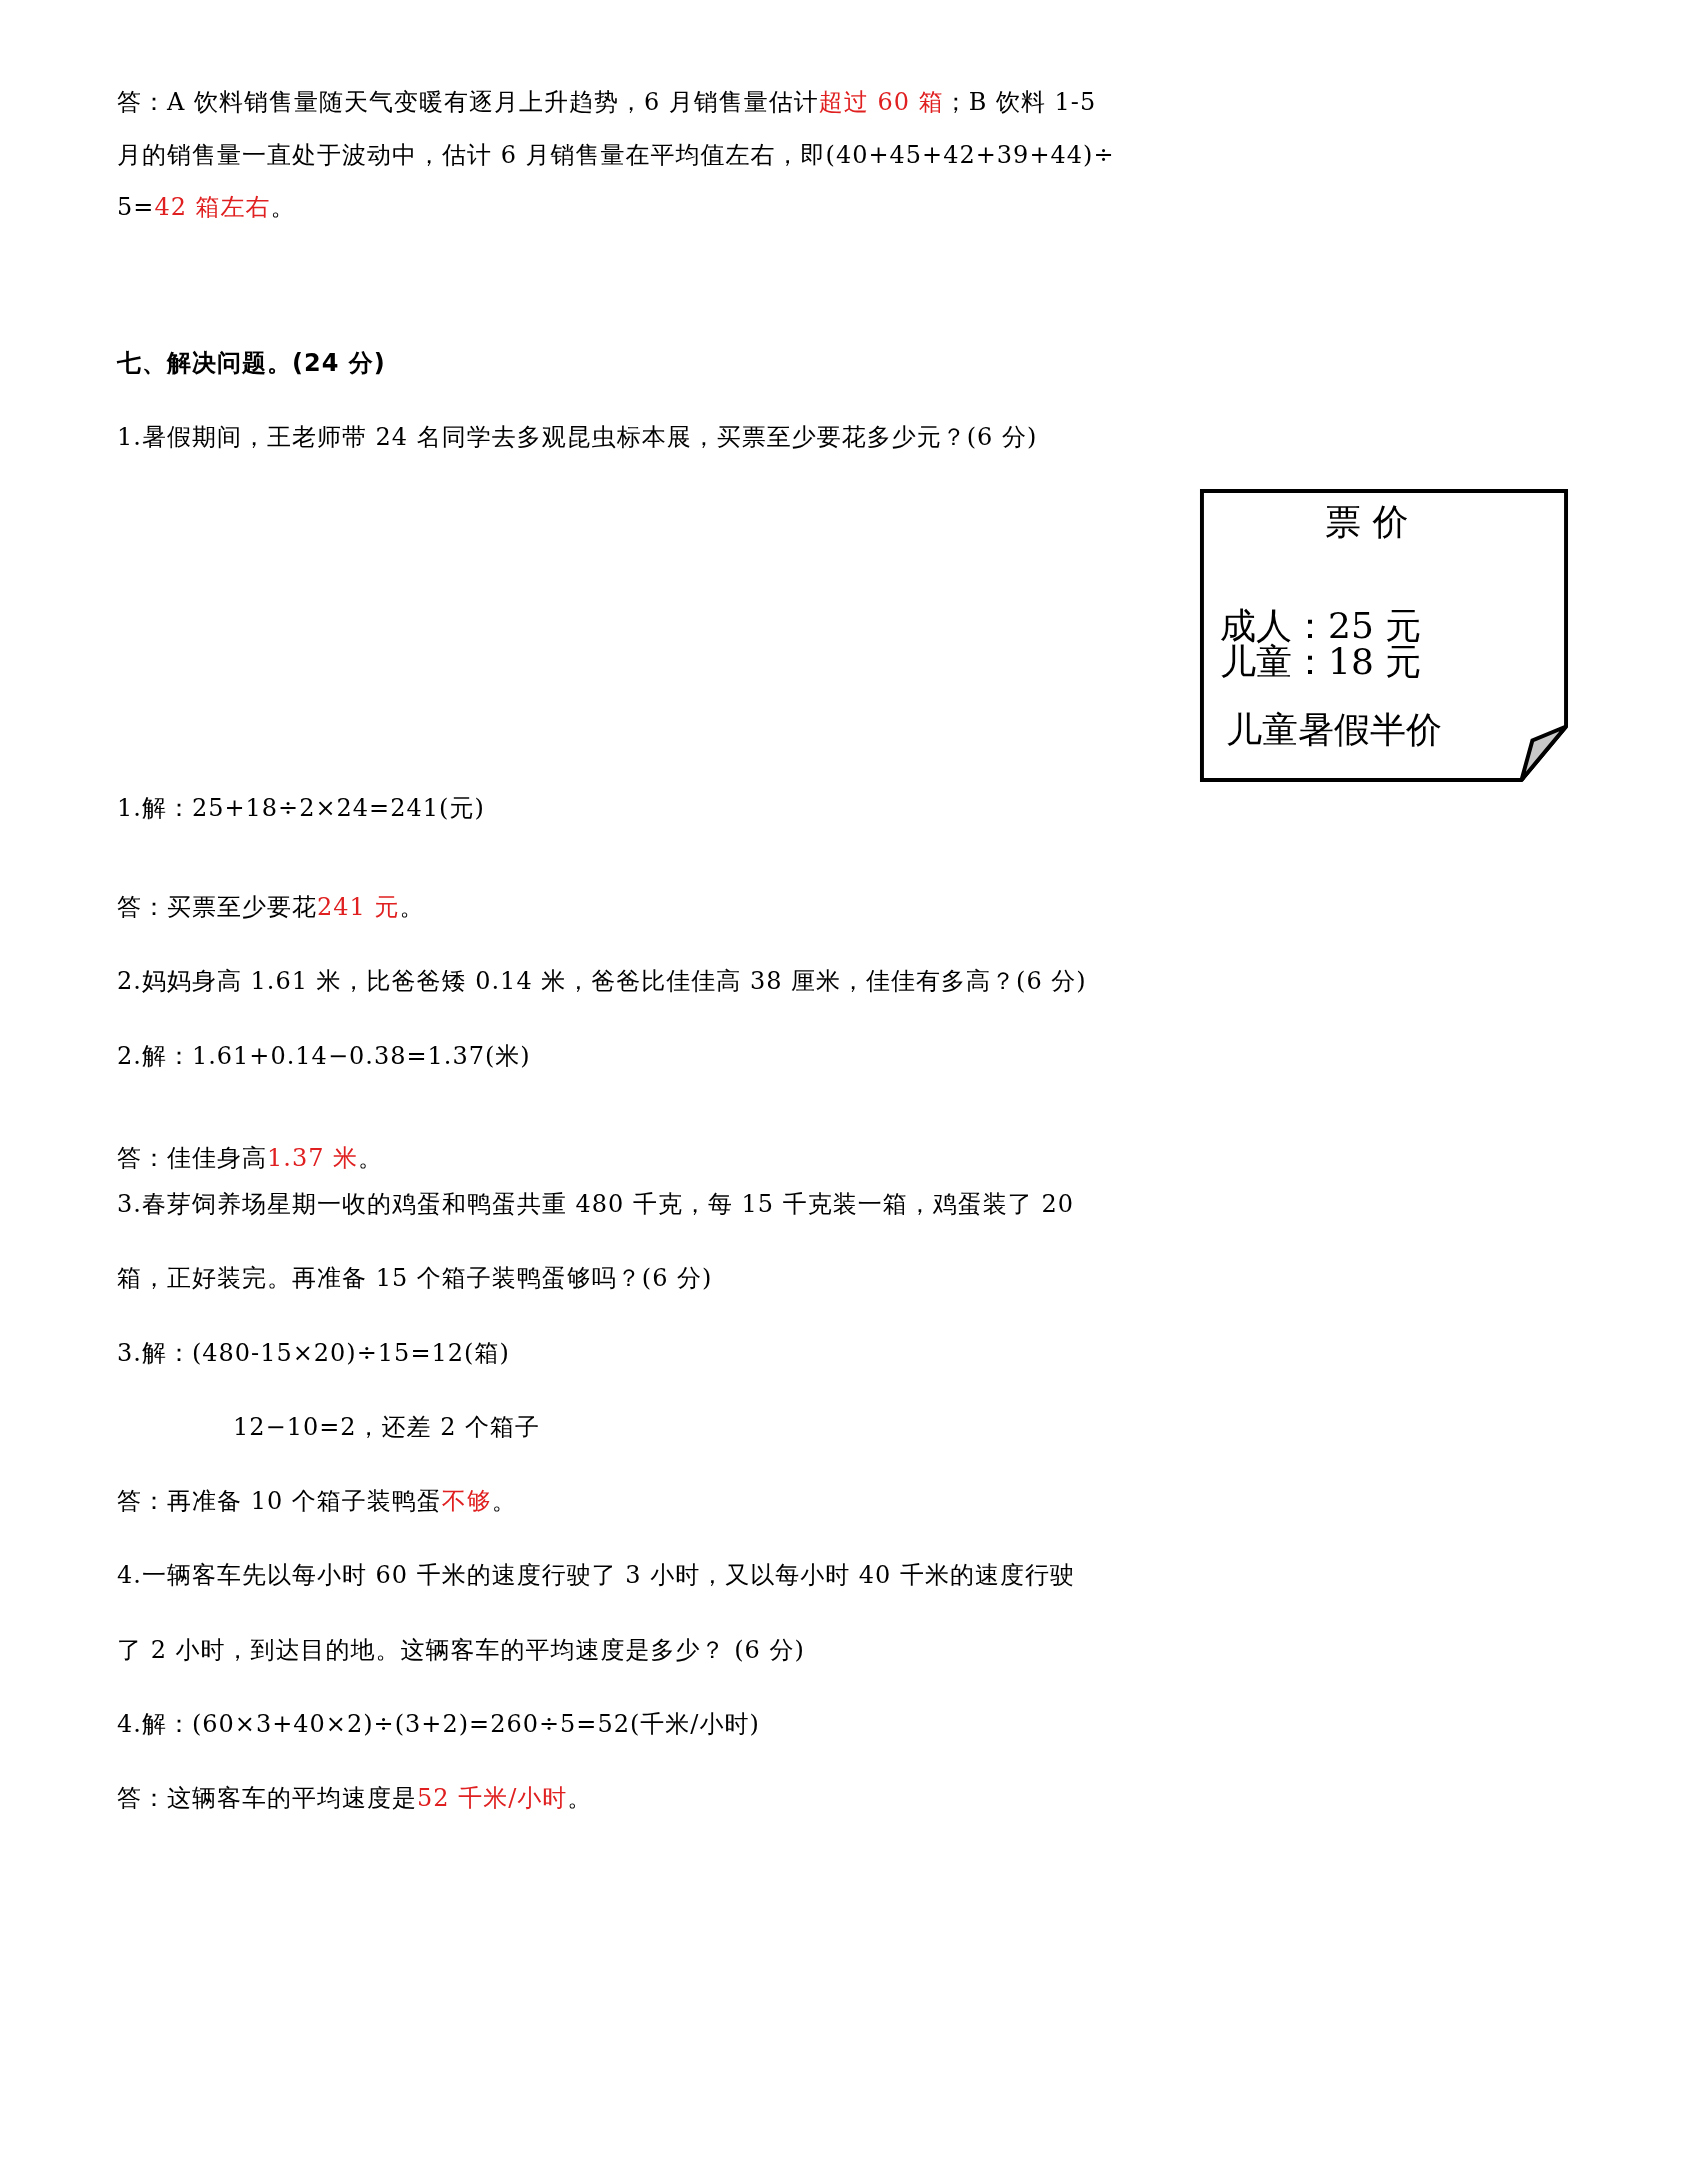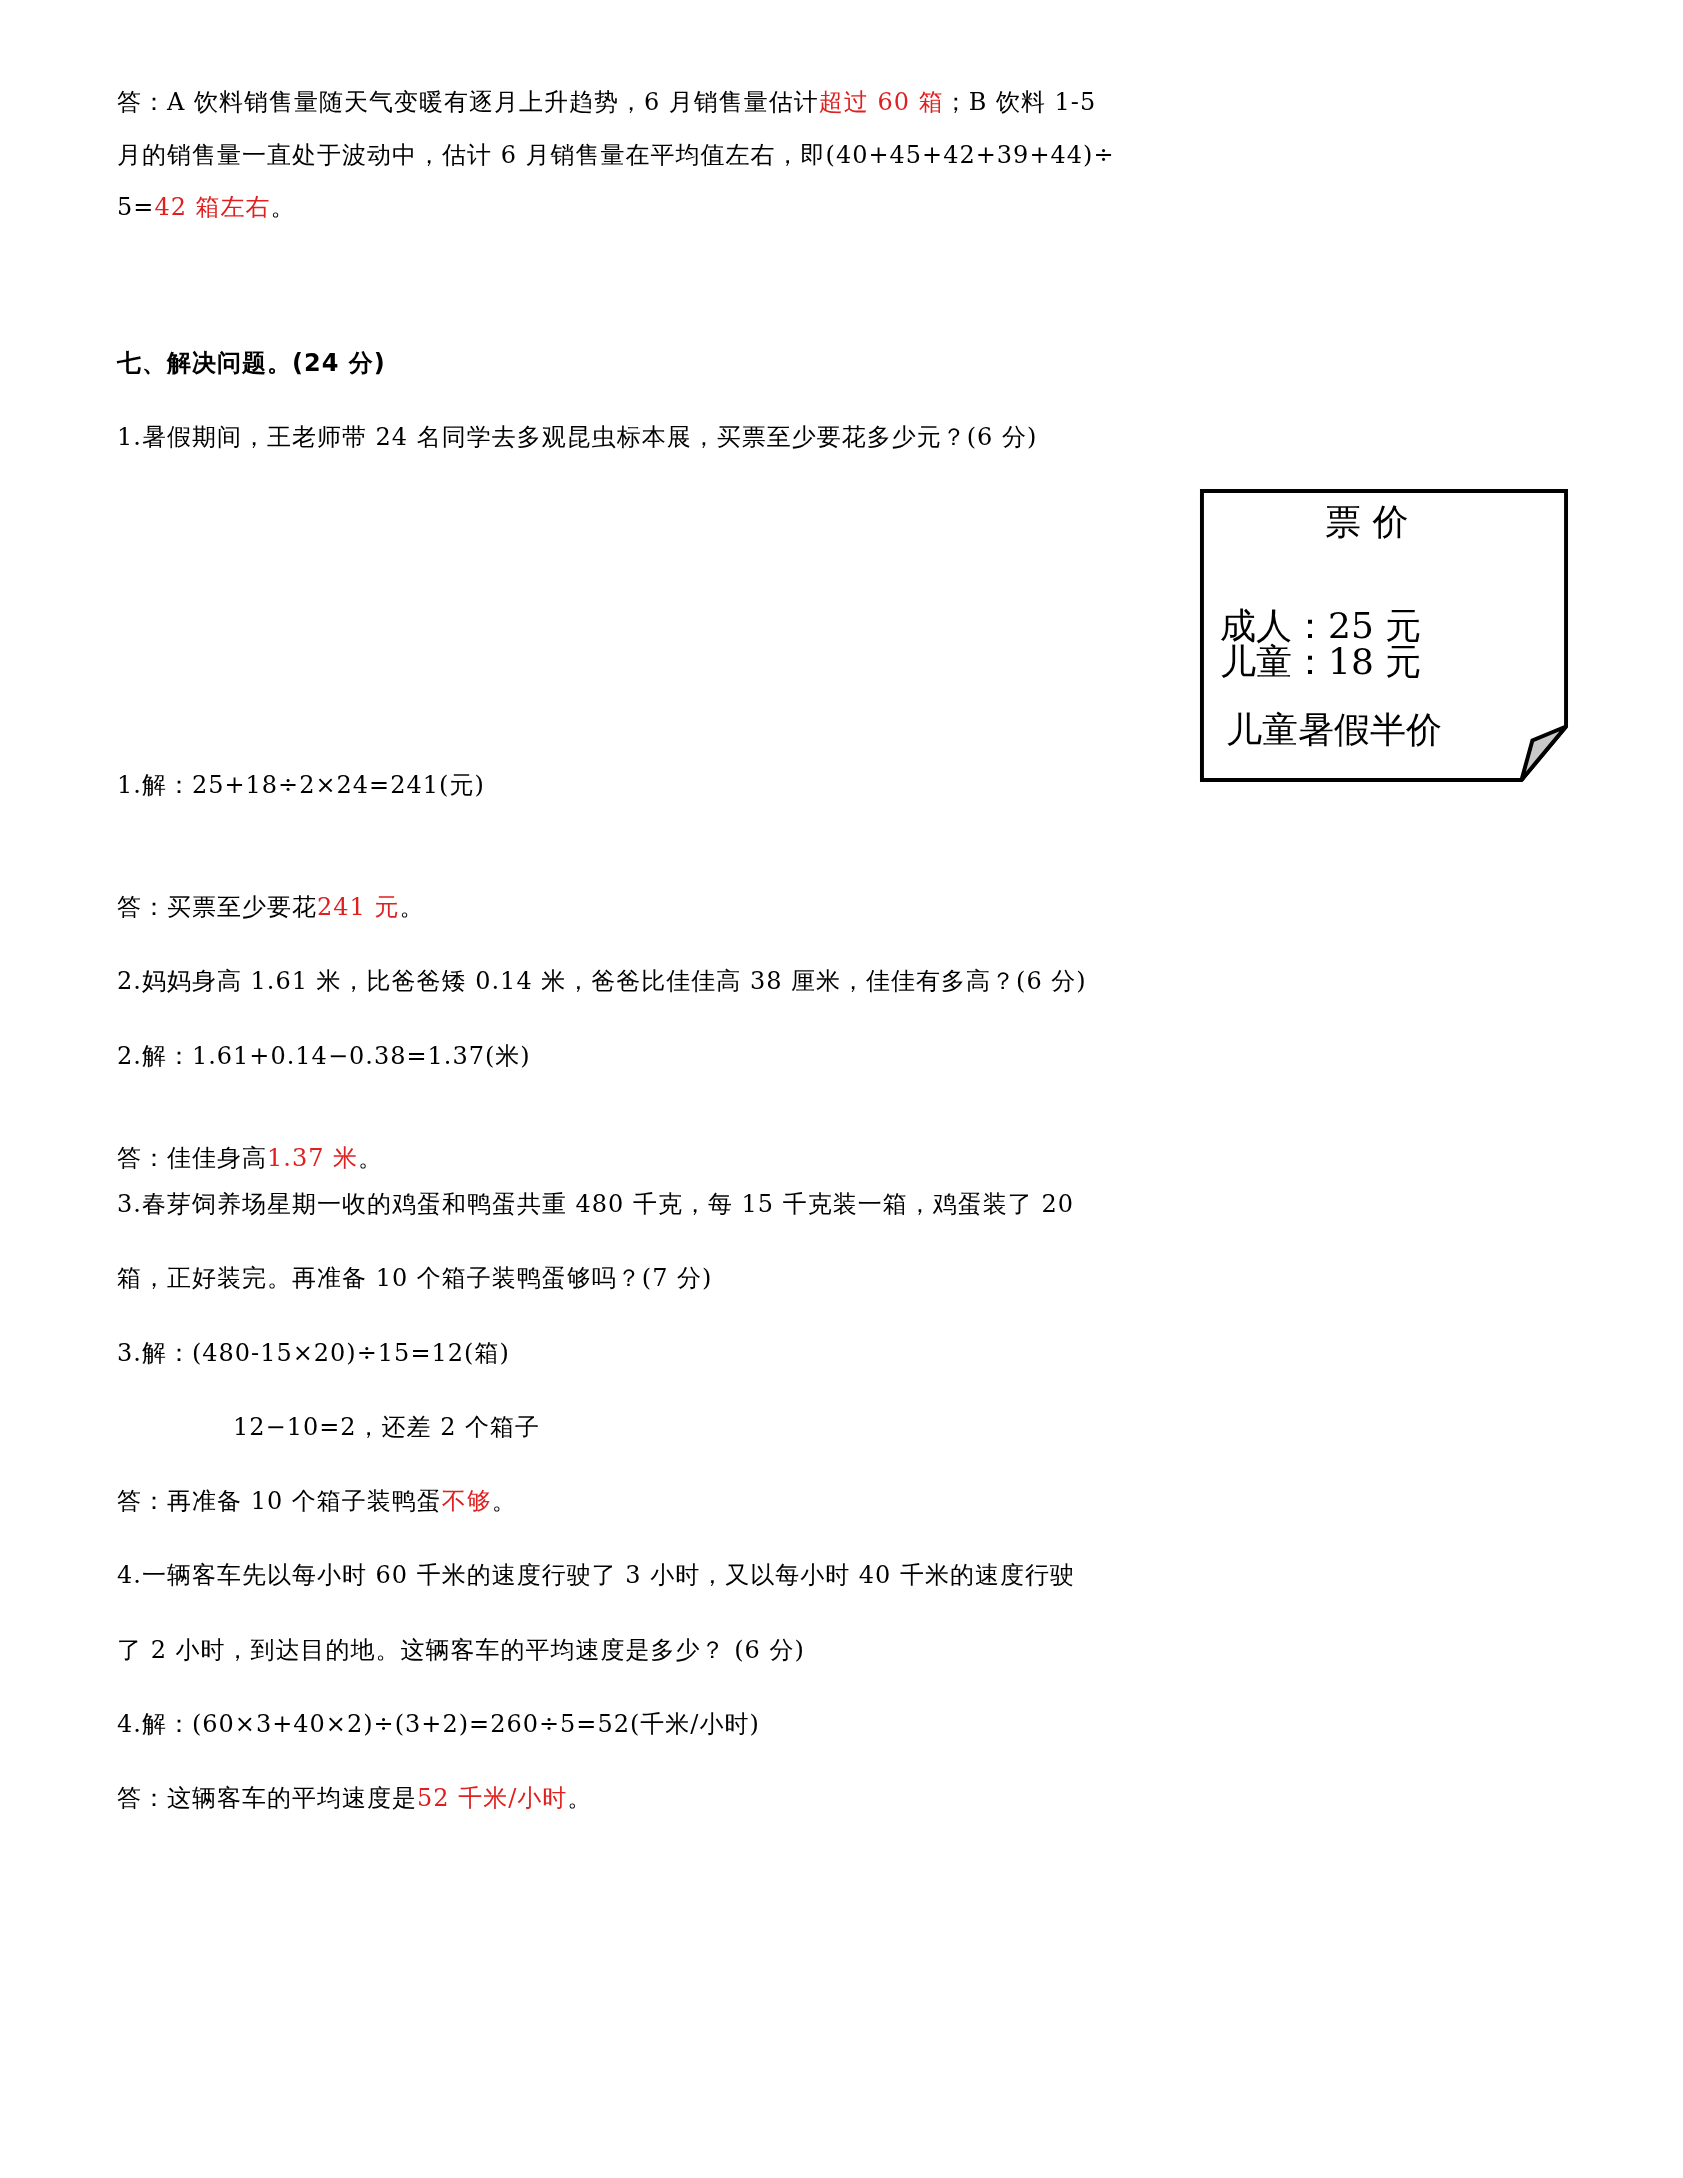--- a/index.html
+++ b/index.html
@@ -60,33 +60,33 @@
 
 <svg class="ticket-svg" viewBox="0 0 376 300">
   <path d="M4 4 L372 4 L372 242 L327 296 L4 296 Z" fill="#ffffff" stroke="#000" stroke-width="4"></path>
   <path d="M372 242 L338 256 L327 296 Z" fill="#c8c8c8" stroke="#000" stroke-width="4"></path>
 </svg>
 <div class="ticket-text" style="left:1325px; top:500px;">票  价</div>
 <div class="ticket-text" style="left:1220px; top:572px;margin-top:32px;">成人：25 元</div>
 <div class="ticket-text" style="left:1220px; top:640px;">儿童：18 元</div>
 <div class="ticket-text" style="left:1226px; top:708px;">儿童暑假半价</div>
 
-<div class="line" style="top:763px;">1.解：25+18÷2×24=241(元)</div>
+<div class="line" style="top:786px;">1.解：25+18÷2×24=241(元)</div>
 <div class="line" style="top:885px;">
   <span>答：买票至少要花</span><span class="red">241 元</span><span>。</span>
 </div>
 
 <div class="line" style="top:959px;">2.妈妈身高 1.61 米，比爸爸矮 0.14 米，爸爸比佳佳高 38 厘米，佳佳有多高？(6 分)</div>
 <div class="line" style="top:1034px;">2.解：1.61+0.14−0.38=1.37(米)</div>
 <div class="line" style="top:1108px;margin-top:28px;">
   <span>答：佳佳身高</span><span class="red">1.37 米</span><span>。</span>
 </div>
 
 <div class="line" style="top:1182px;">3.春芽饲养场星期一收的鸡蛋和鸭蛋共重  480  千克，每  15  千克装一箱，鸡蛋装了  20</div>
-<div class="line" style="top:1256px;">箱，正好装完。再准备 10 个箱子装鸭蛋够吗？(7 分)</div>
+<div class="line" style="top:1256px;">箱，正好装完。再准备 15 个箱子装鸭蛋够吗？(6 分)</div>
 <div class="line" style="top:1331px;">3.解：(480-15×20)÷15=12(箱)</div>
 <div class="line indent" style="top:1405px;">12−10=2，还差 2 个箱子</div>
 <div class="line" style="top:1479px;">
   <span>答：再准备 10 个箱子装鸭蛋</span><span class="red">不够</span><span>。</span>
 </div>
 
 <div class="line" style="top:1553px;">4.一辆客车先以每小时  60  千米的速度行驶了  3  小时，又以每小时  40  千米的速度行驶</div>
 <div class="line" style="top:1628px;">了 2 小时，到达目的地。这辆客车的平均速度是多少？ (6 分)</div>
 <div class="line" style="top:1702px;">4.解：(60×3+40×2)÷(3+2)=260÷5=52(千米/小时)</div>
 <div class="line" style="top:1776px;">

